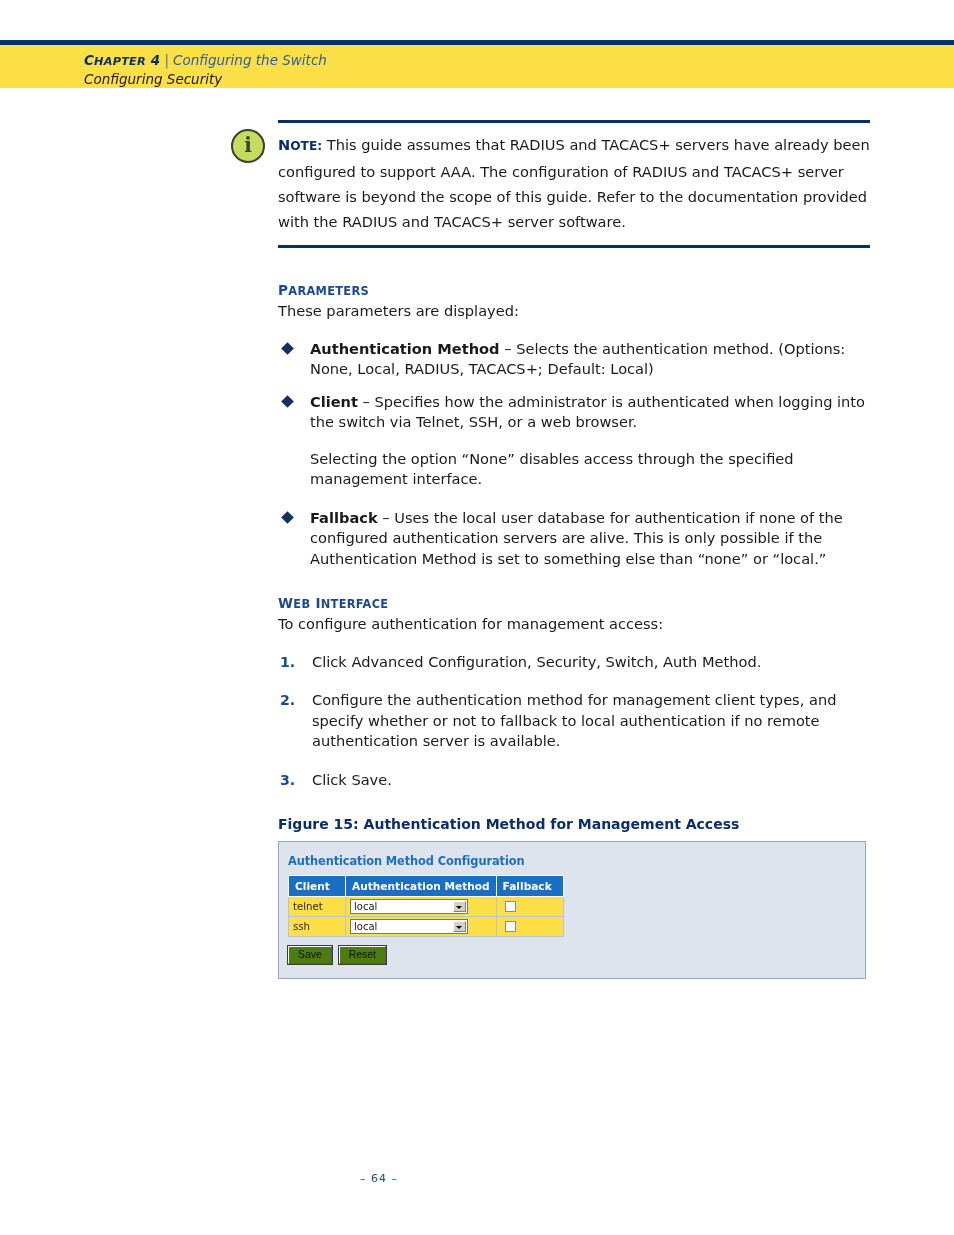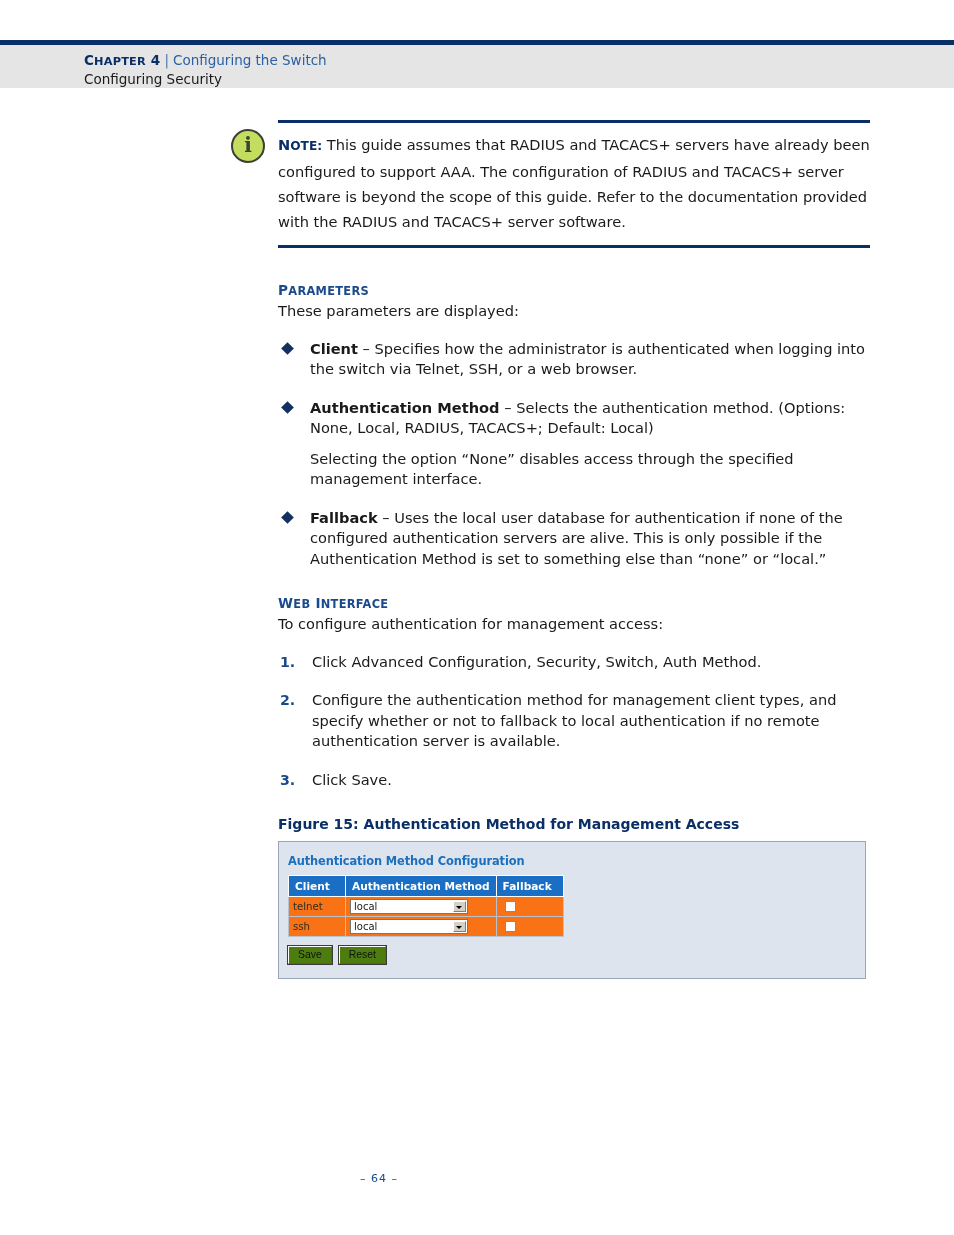--- a/index.html
+++ b/index.html
@@ -16,23 +16,24 @@
     overflow: hidden;
   }
 
   
   .page-header {
     position: absolute;
     left: 0;
     top: 40px;
     width: 954px;
     height: 48px;
-    background: #e5e5e5;
+    background: #fde047;
     border-top: 5px solid #0a2f66;
     box-sizing: border-box;
+    font-style: italic;
   }
   .header-line1 {
     position: absolute;
     left: 84px;
     top: 7px;
     font-size: 13.5px;
     color: #1b4a8c;
     white-space: nowrap;
   }
   .header-chapter {
@@ -217,21 +218,21 @@
     background: #1a6fc4;
     color: #ffffff;
     font-weight: bold;
     font-size: 10.6px;
     text-align: left;
     padding: 4px 6px;
     border: 1px solid #ffffff;
     white-space: nowrap;
   }
   table.auth-table td {
-    background: #f97316;
+    background: #fde047;
     border: 1px solid #b9c2cf;
     padding: 2px 4px;
     color: #2d2d1f;
     font-size: 10.2px;
     height: 14px;
     vertical-align: middle;
   }
   td.col-client { width: 44px; padding-left: 5px; }
   td.col-method { width: 126px; }
   td.col-fallback { width: 54px; }
@@ -339,28 +340,28 @@
     </div>
     <div class="note-rule-bottom"></div>
   </div>
 
   <div>
     <div class="section-head">P<span class="sc">ARAMETERS</span></div>
     <div class="body-line">These parameters are displayed:</div>
 
     <div class="bullet-list">
 
+      <div class="bullet-item" style="margin-bottom:12px;">
+        <span class="bullet-diamond"></span>
+        <b>Authentication Method</b><span> – </span><span>Selects the authentication method. (Options: None, Local, RADIUS, TACACS+; Default: Local)</span>
+      </div>
+
       <div class="bullet-item">
         <span class="bullet-diamond"></span>
         <b>Client</b><span> – </span><span>Specifies how the administrator is authenticated when logging into the switch via Telnet, SSH, or a web browser.</span>
-      </div>
-
-      <div class="bullet-item" style="margin-bottom:12px;">
-        <span class="bullet-diamond"></span>
-        <b>Authentication Method</b><span> – </span><span>Selects the authentication method. (Options: None, Local, RADIUS, TACACS+; Default: Local)</span>
       </div>
 
       <div class="sub-para">Selecting the option “None” disables access through the specified management interface.</div>
 
       <div class="bullet-item">
         <span class="bullet-diamond"></span>
         <b>Fallback</b><span> – </span><span>Uses the local user database for authentication if none of the configured authentication servers are alive. This is only possible if the Authentication Method is set to something else than “none” or “local.”</span>
       </div>
 
     </div>

